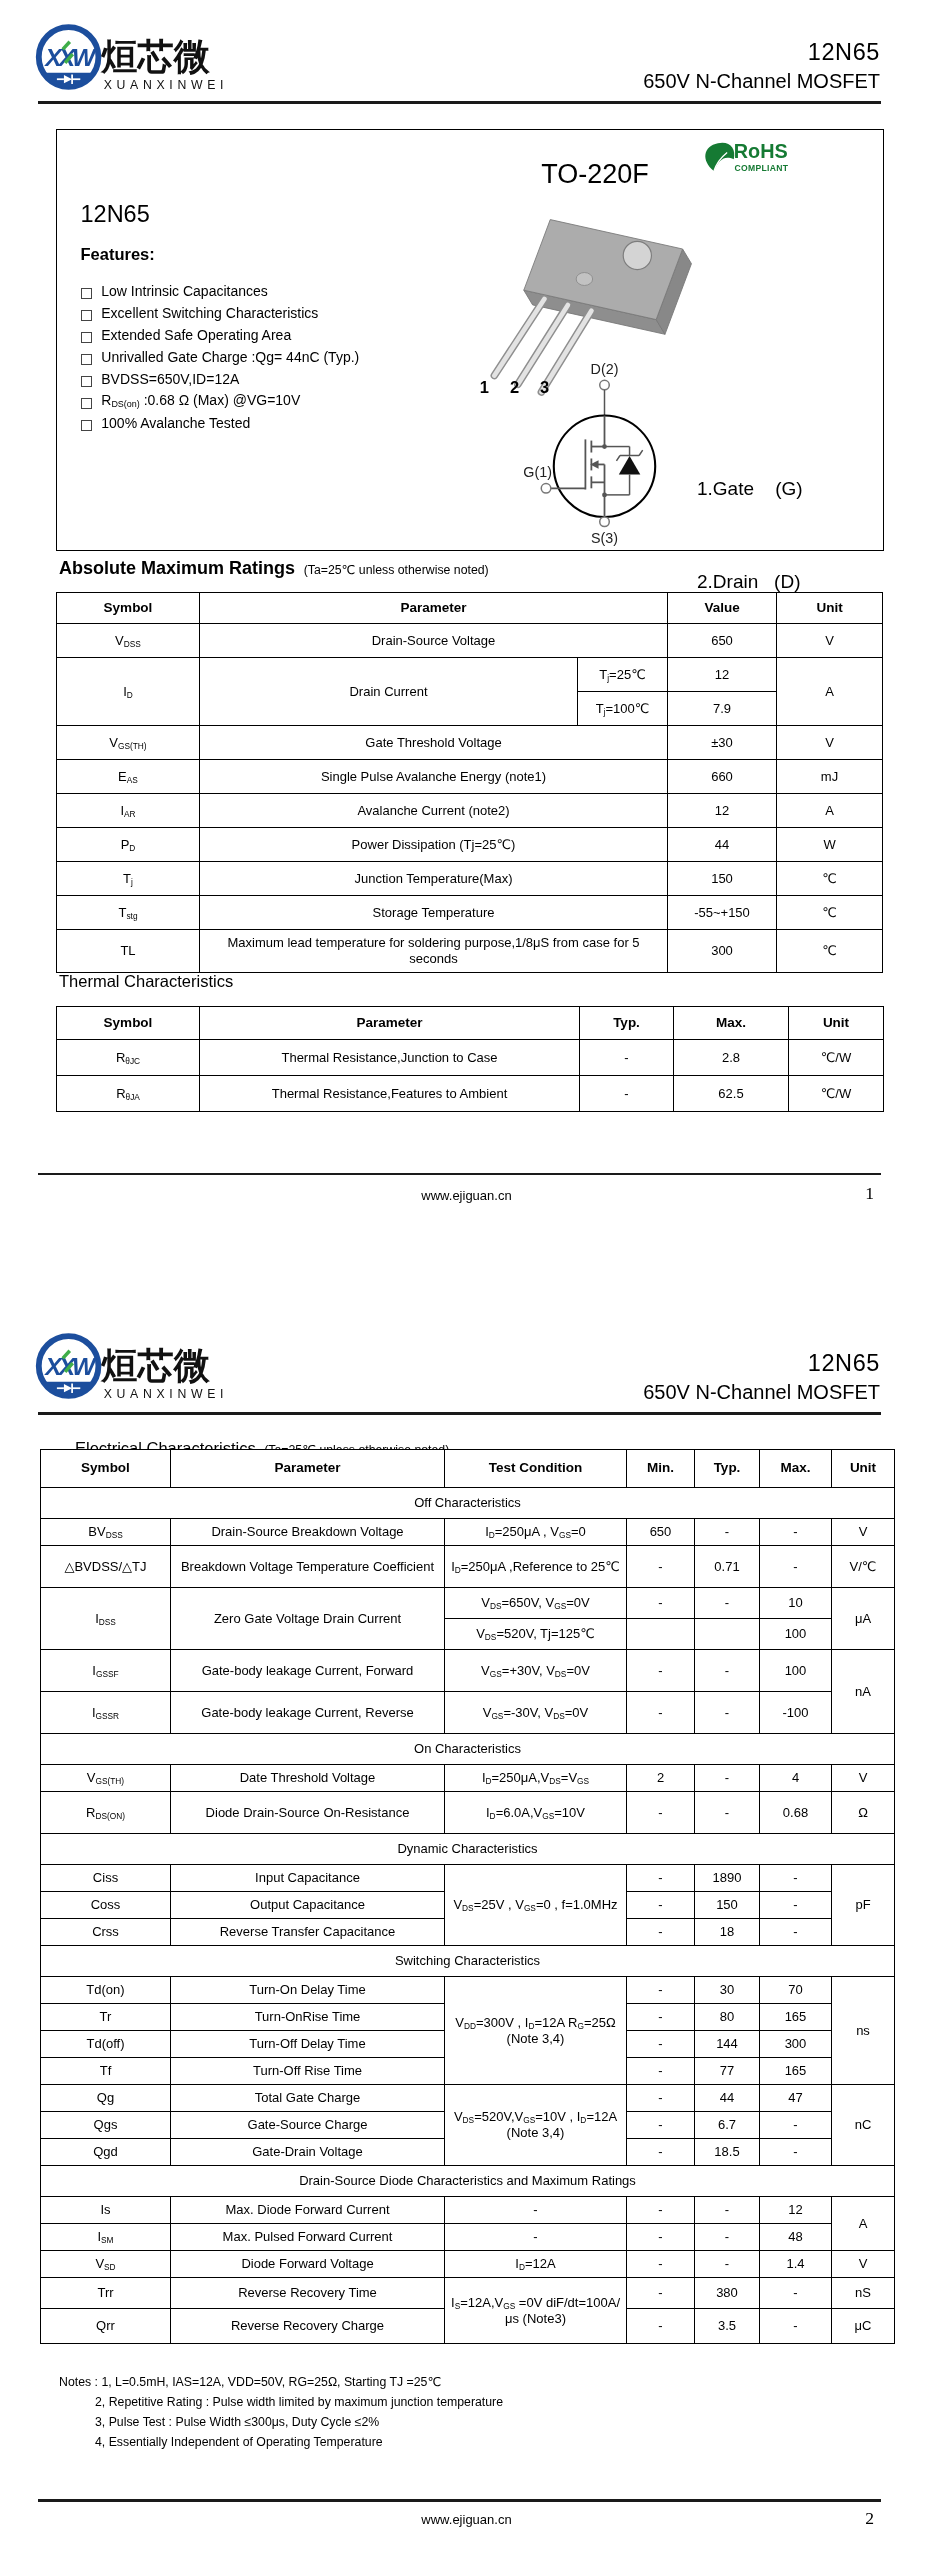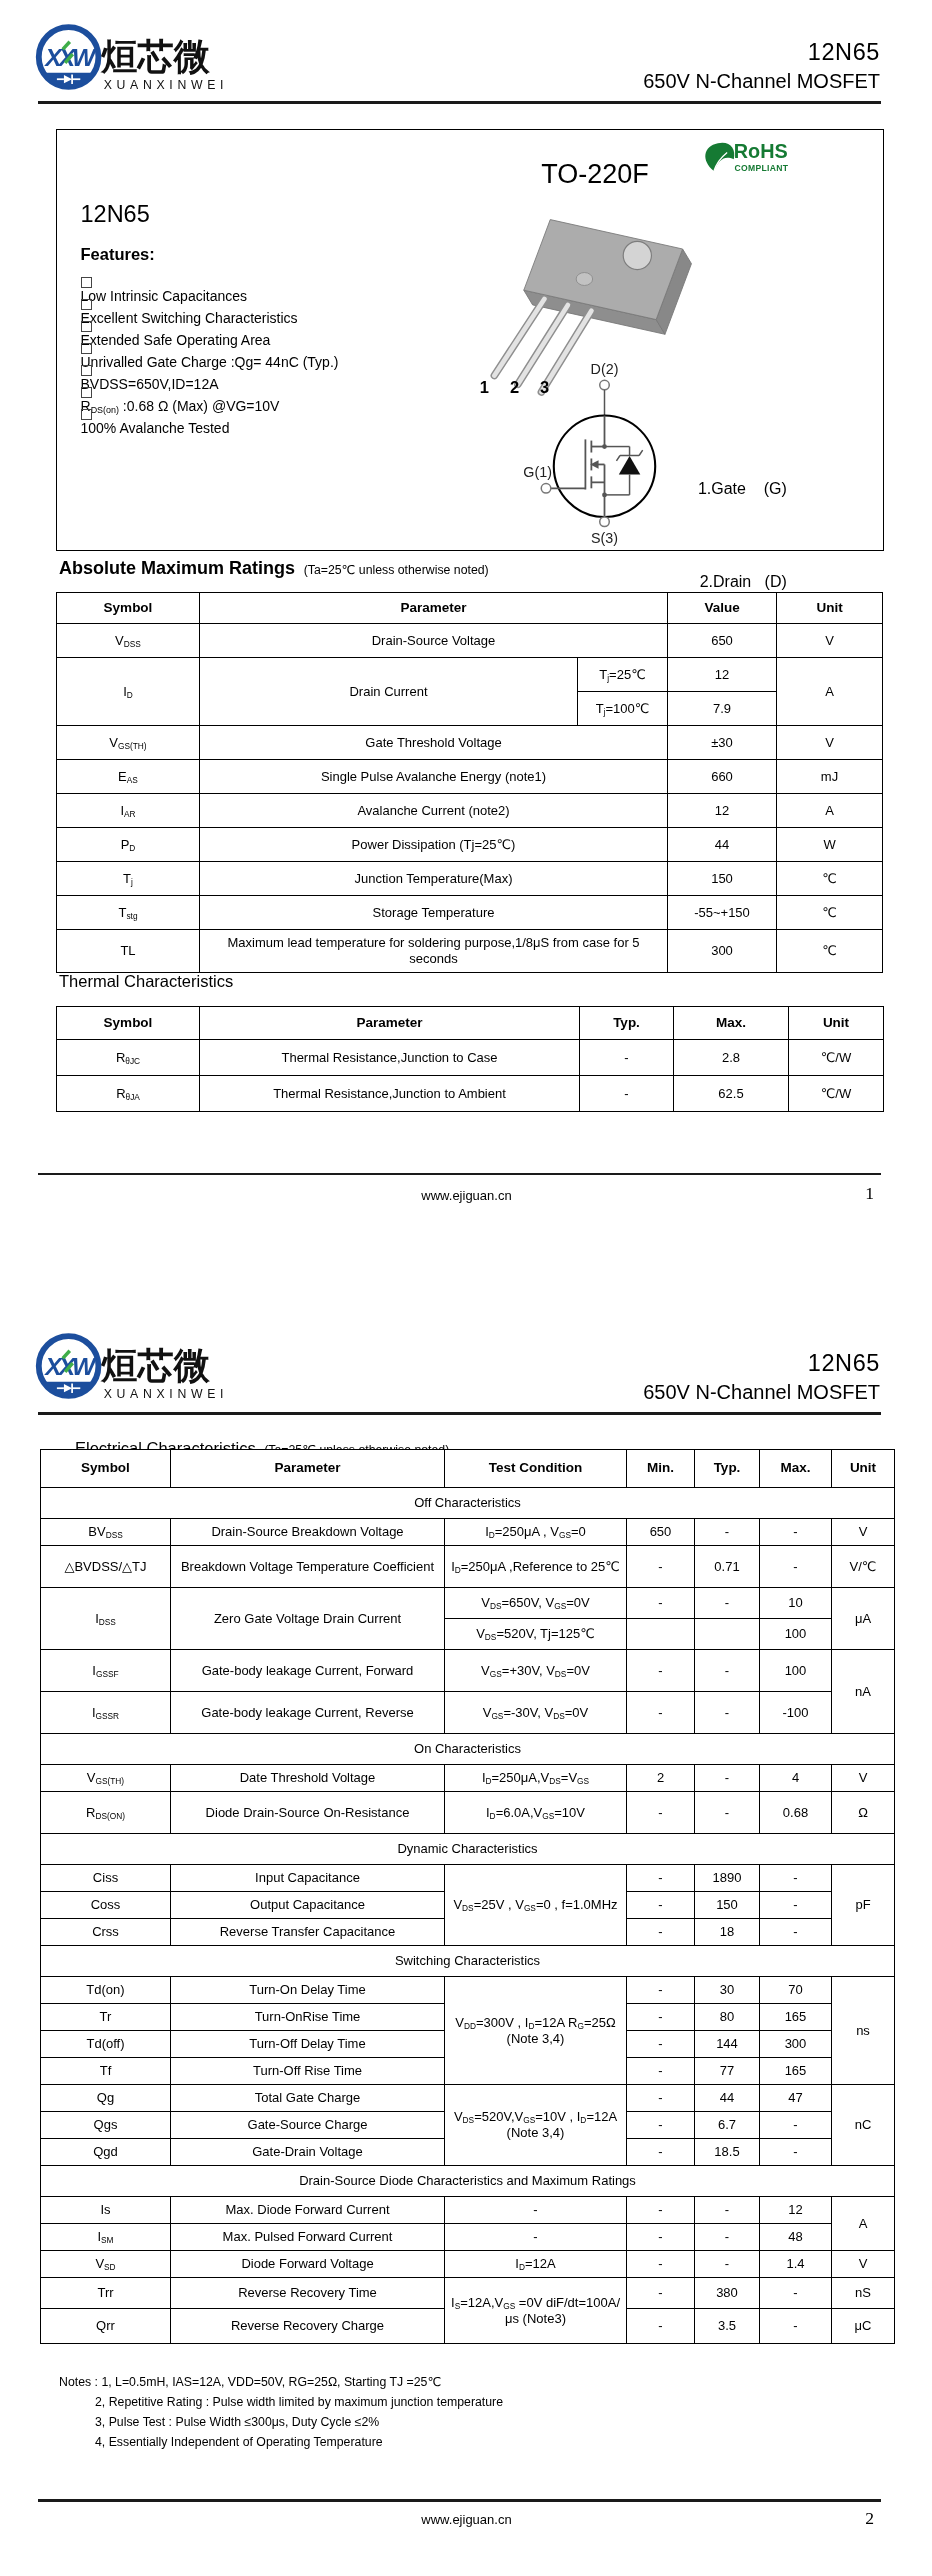--- a/index.html
+++ b/index.html
@@ -19,27 +19,27 @@
   .hdr-sub{font-size:20px;font-weight:400;margin-top:3.5px;}
   .hdr-rule{position:absolute;left:38px;width:843px;height:2.9px;background:#1a1a1a;}
   #page1 .hdr-rule{top:101px;}
   #page2 .hdr-rule{top:143px;}
 
   
   .infobox{position:absolute;left:56px;top:129px;width:826px;height:420px;border:1.2px solid #000;}
   .ov-pn{position:absolute;left:23.5px;top:71px;font-size:23.5px;}
   .ov-ft{position:absolute;left:23.5px;top:115px;font-size:16.5px;font-weight:bold;}
   .features{position:absolute;left:23.5px;top:147px;list-style:none;margin:0;padding:0;}
-  .features li{font-size:14px;height:22px;display:flex;align-items:flex-start;flex-direction:column;}
+  .features li{font-size:14px;height:22px;display:flex;align-items:flex-end;}
   .cb{display:inline-block;width:9.4px;height:9.4px;border:1.2px solid #444;margin-right:9.4px;flex:0 0 auto;}
   .pkg-name{position:absolute;left:441px;top:29px;width:194px;text-align:center;font-size:27px;}
   .rohs-svg{position:absolute;left:638px;top:8.2px;}
   .pkg-svg{position:absolute;left:405px;top:69px;}
   .sch-svg{position:absolute;left:458px;top:230px;}
-  .pinlegend{position:absolute;left:640px;top:281px;font-size:16px;line-height:31px;white-space:pre;text-align:right;}
+  .pinlegend{position:absolute;left:640px;top:281px;font-size:19px;line-height:31px;white-space:pre;}
 
   
   .sec-title{position:absolute;left:59px;}
   .t-big{font-size:18px;font-weight:bold;}
   .t-note{font-size:12.3px;font-weight:400;margin-left:4.7px;}
   .t-med{font-size:16.5px;font-weight:normal;}
 
   
   table.tbl{border-collapse:collapse;table-layout:fixed;position:absolute;background:#fff;}
   table.tbl td,table.tbl th{border:1.2px solid #000;font-size:13px;text-align:center;vertical-align:middle;padding:1.2px 3.5px;line-height:1.22;font-weight:400;overflow:hidden;}
@@ -309,21 +309,21 @@
     </tr>
     <tr>
       <td>R<sub>θJC</sub></td>
       <td class="l">Thermal Resistance,Junction to Case</td>
       <td>-</td>
       <td>2.8</td>
       <td>℃/W</td>
     </tr>
     <tr>
       <td>R<sub>θJA</sub></td>
-      <td class="l">Thermal Resistance,Junction to Ambient</td>
+      <td class="l">Thermal Resistance,Features to Ambient</td>
       <td>-</td>
       <td>62.5</td>
       <td>℃/W</td>
     </tr>
   </tbody>
     </table>
 
   <div class="fline"></div>
   <div class="fsite">www.ejiguan.cn</div>
   <div class="fpage">1</div>

